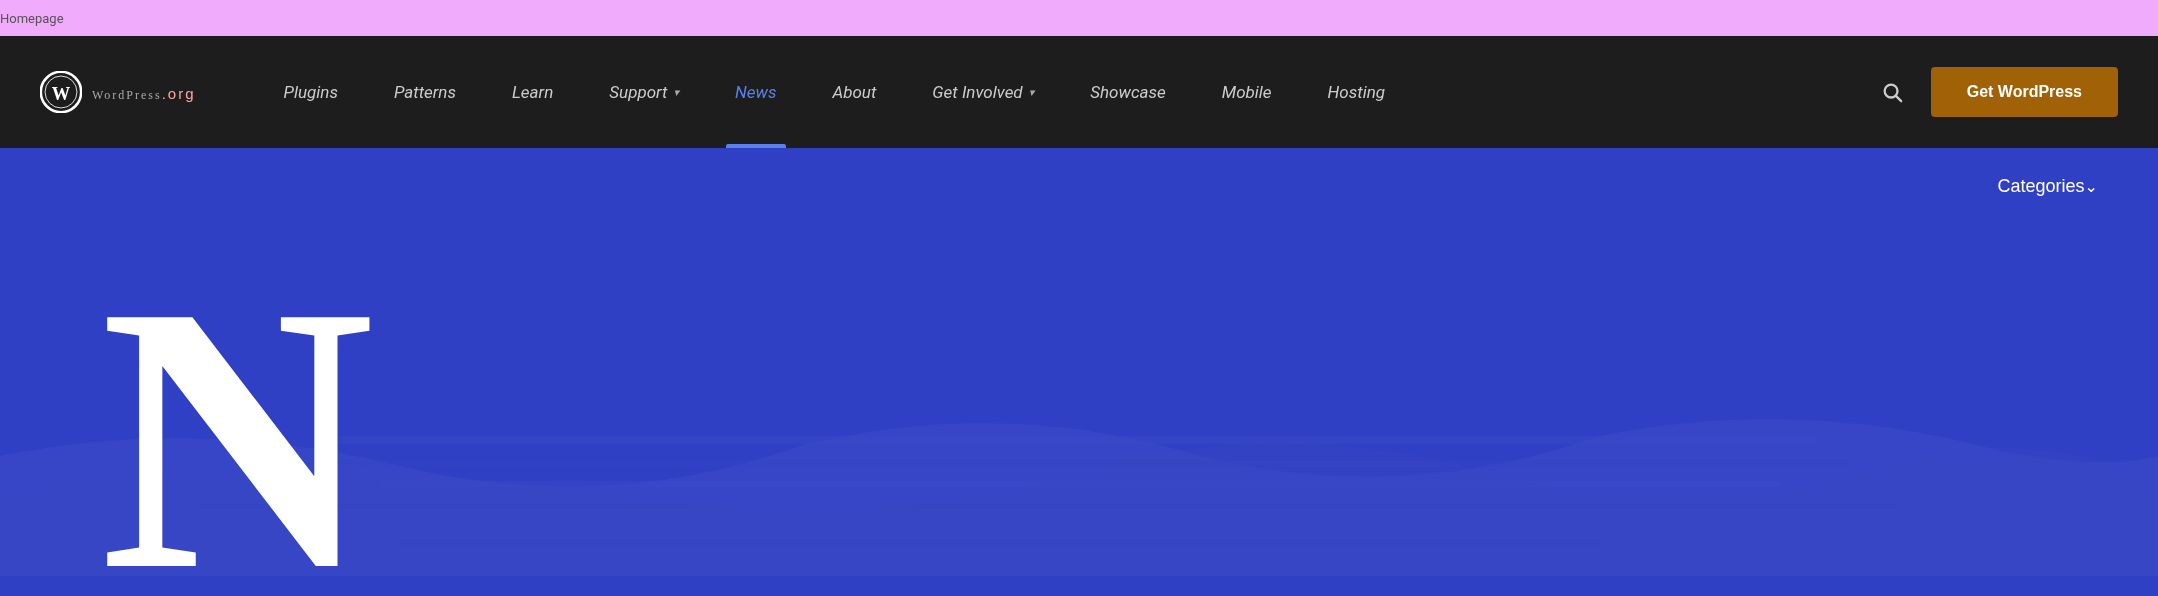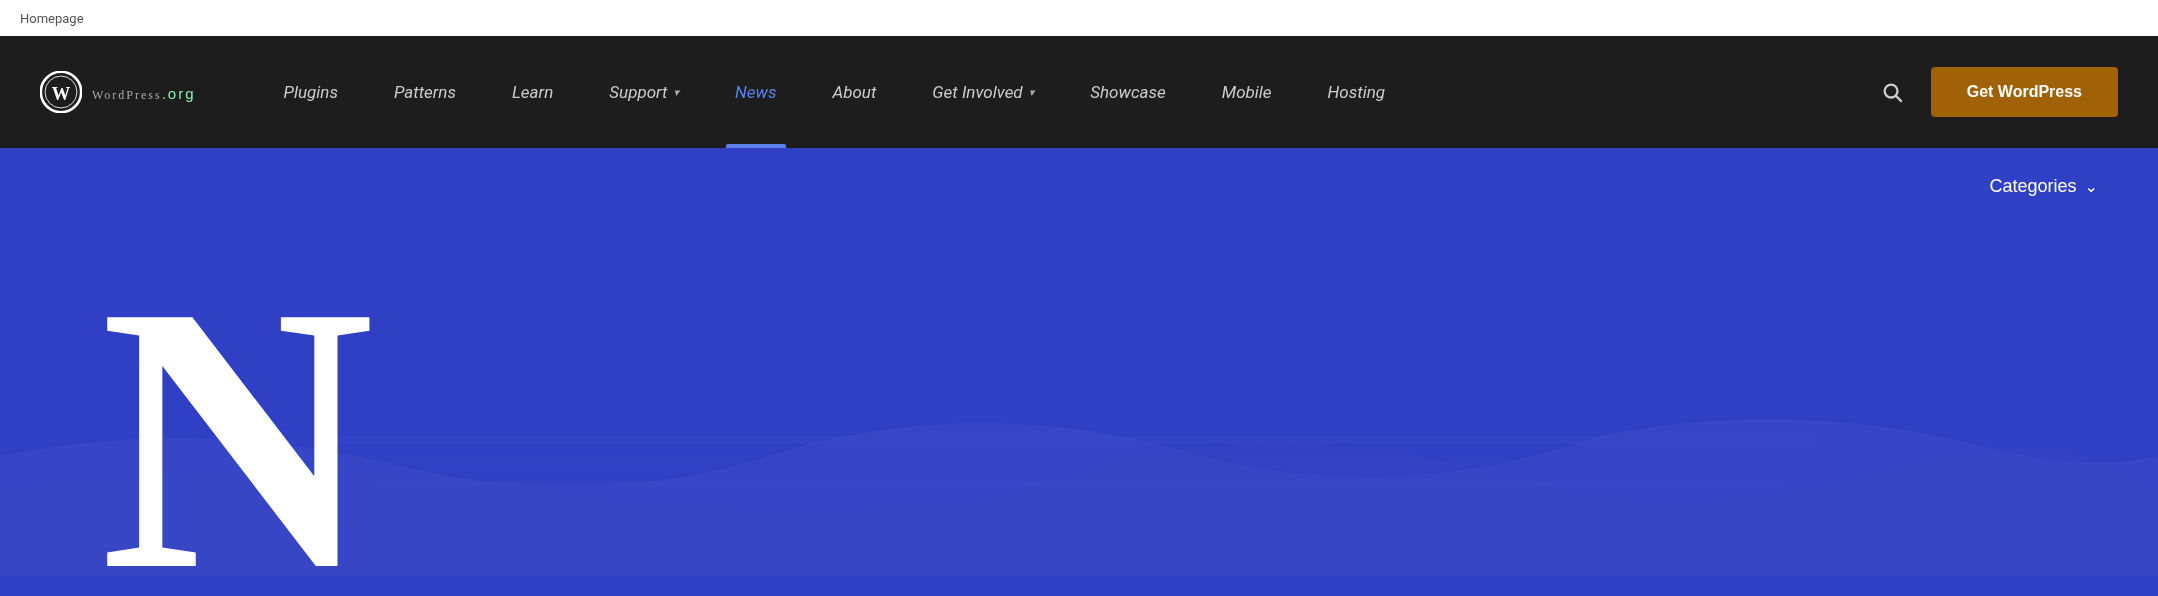--- a/index.html
+++ b/index.html
@@ -6,25 +6,25 @@
 
     body {
       font-family: -apple-system, BlinkMacSystemFont, "Segoe UI", Roboto, sans-serif;
       background: #e8e8e8;
       width: 2158px;
       overflow-x: hidden;
     }
 
     
     .browser-bar {
-      background: #ffffff;
+      background: #f0abfc;
       height: 36px;
       display: flex;
       align-items: center;
-      padding: 0 20px;
+      padding: 0 0;
     }
 
     .browser-bar-label {
       font-size: 13px;
       color: #555;
     }
 
     
     .navbar {
       background: #1d1d1d;
@@ -153,21 +153,20 @@
       display: flex;
       justify-content: flex-end;
       padding: 28px 60px 0 0;
     }
 
     .categories-btn {
       color: #fff;
       font-size: 18px;
       display: flex;
       align-items: center;
-      gap: 8px;
       cursor: pointer;
       background: none;
       border: none;
     }
 
     
     .brushstroke {
       position: absolute;
       top: 55%;
       left: 0;
@@ -199,21 +198,21 @@
 <nav class="navbar">
 
   <div class="logo-area">
     <svg class="wp-logo" viewBox="0 0 100 100" xmlns="http://www.w3.org/2000/svg">
       <circle cx="50" cy="50" r="48" fill="none" stroke="white" stroke-width="6"></circle>
       <circle cx="50" cy="50" r="38" fill="none" stroke="white" stroke-width="2"></circle>
 
       <text x="50" y="68" text-anchor="middle" font-size="44" font-weight="bold" fill="white" font-family="Georgia, serif">W</text>
     </svg>
     <span class="logo-text">
-      <span>WordPress</span><span style="font-size:15px;color:#86efac;letter-spacing:2px;font-family:sans-serif;font-weight:400;">.org</span>
+      <span>WordPress</span><span style="font-size:15px;color:#fca5a5;letter-spacing:2px;font-family:sans-serif;font-weight:400;">.org</span>
     </span>
   </div>
 
   <div class="nav-links">
     <a class="nav-item" href="#">
       <span>Plugins</span>
     </a>
     <a class="nav-item" href="#">
       <span>Patterns</span>
     </a>

